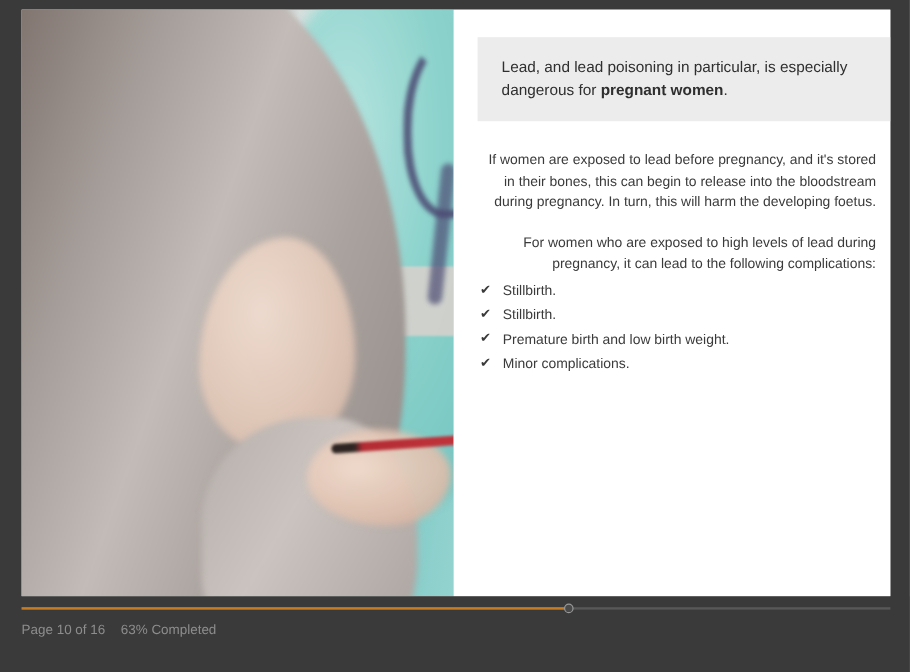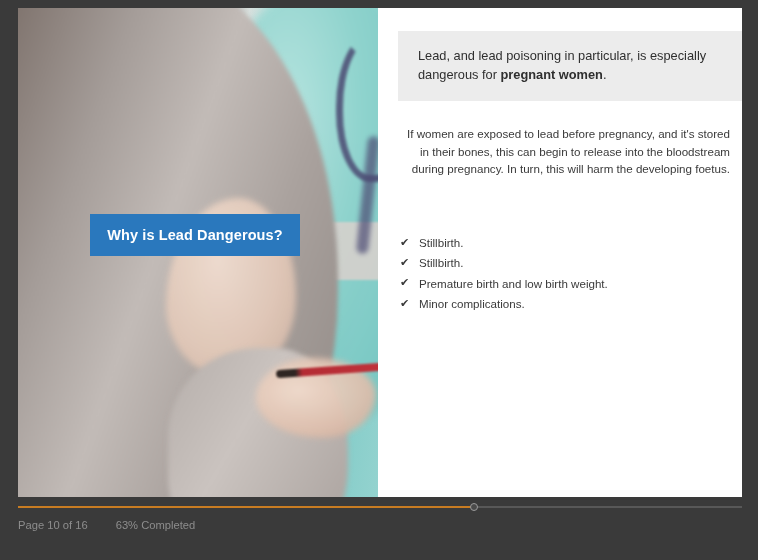--- a/index.html
+++ b/index.html
@@ -221,21 +221,21 @@
     top: -3px;
     width: 8px; height: 8px;
     border-radius: 50%;
     border: 1.5px solid #9a9a9a;
     background: #4a4a4a;
     margin-left: -4px;
   }
   .status {
     position: absolute;
     left: 18px; top: 22px;
-    display: flex; gap: 28px;
+    display: flex; gap: 13px;
     color: #8d8d8d;
     font-size: 11.2px;
   }
 </style>
 </head>
 <body>
 
 <div class="player">
 
   <div class="stage">
@@ -245,33 +245,31 @@
       <div class="ph-scrub"></div>
       <div class="ph-desk"></div>
       <div class="ph-steth"></div>
       <div class="ph-steth2"></div>
       <div class="ph-body"></div>
       <div class="ph-skin"></div>
       <div class="ph-sleeve"></div>
       <div class="ph-hand"></div>
       <div class="ph-pen"></div>
 
-      <div class="banner">
-        <span>Why is Lead Dangerous?</span>
-      </div>
     </div>
 
     <div class="panel">
 
       <div class="callout">
         <p><span>Lead, and lead poisoning in particular, is especially dangerous for </span><b>pregnant women</b><span>.</span></p>
       </div>
 
       <div class="body-copy">
         <p>If women are exposed to lead before pregnancy, and it's stored in their bones, this can begin to release into the bloodstream during pregnancy. In turn, this will harm the developing foetus.</p>
+        <p>For women who are exposed to high levels of lead during pregnancy, it can lead to the following complications:</p>
       </div>
 
       <ul class="bullets">
         <li><span class="tick">✔</span><span>Stillbirth.</span></li>
         <li><span class="tick">✔</span><span>Stillbirth.</span></li>
         <li><span class="tick">✔</span><span>Premature birth and low birth weight.</span></li>
         <li><span class="tick">✔</span><span>Minor complications.</span></li>
       </ul>
 
     </div>

